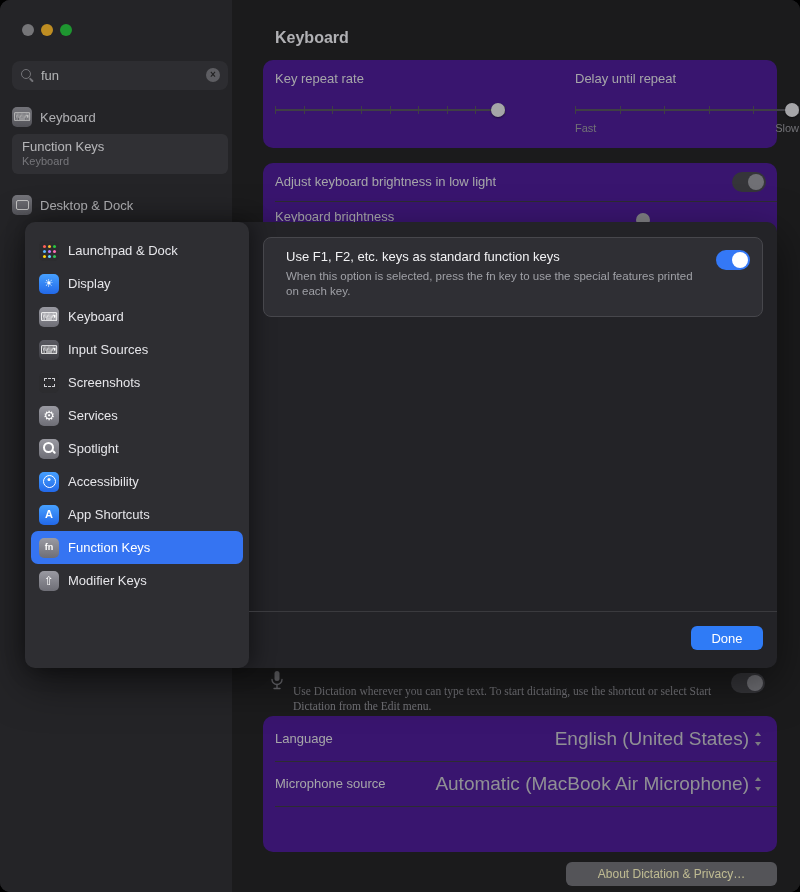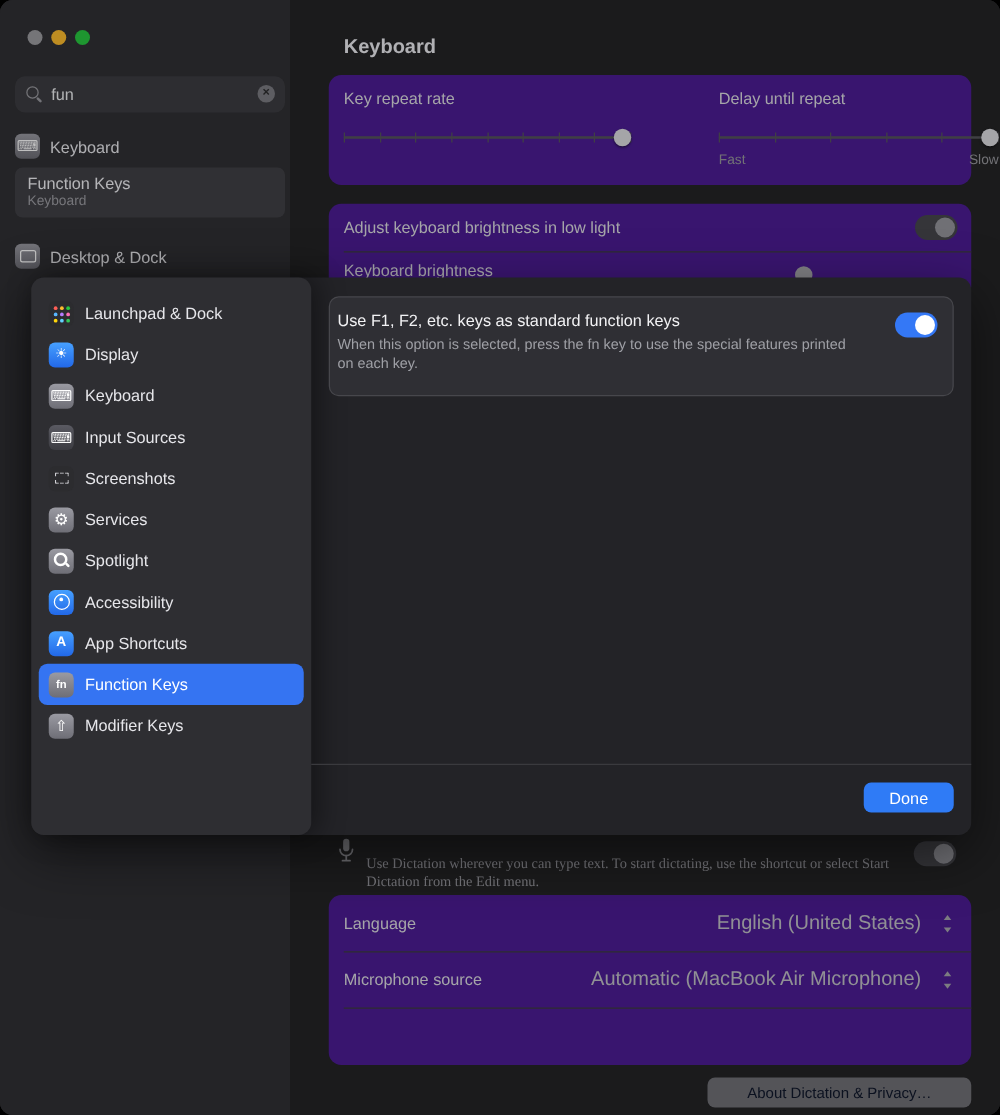--- a/index.html
+++ b/index.html
@@ -96,44 +96,44 @@
   .dict-toggle{position:absolute;right:12px;top:5px;}
 
   .card-lang{left:31px;top:716px;width:514px;height:136px;}
   .lrow{position:absolute;left:0;right:0;height:45px;}
   .lrow1{top:0;}
   .lrow2{top:45px;}
   .lrow3{top:90px;height:46px;}
   .lrow-div{position:absolute;left:12px;right:0;height:1px;background:#3c3c40;}
   .ld1{top:45px;} .ld2{top:90px;}
   .llabel{position:absolute;left:12px;top:15px;font-size:13px;color:#dddde1;}
-  .lvalue{position:absolute;right:12px;top:0;height:100%;display:flex;align-items:center;gap:15px;font-size:16px;color:#c0c0c6;}
+  .lvalue{position:absolute;right:12px;top:0;height:100%;display:flex;align-items:center;gap:3px;font-size:19px;color:#c0c0c6;}
   .stepper{width:13px;height:16px;position:relative;}
   .stepper::before{content:"";position:absolute;left:3px;top:1px;border-left:3.5px solid transparent;border-right:3.5px solid transparent;border-bottom:4.5px solid #a6a6ac;}
   .stepper::after{content:"";position:absolute;left:3px;bottom:1px;border-left:3.5px solid transparent;border-right:3.5px solid transparent;border-top:4.5px solid #a6a6ac;}
 
   .about-btn{position:absolute;left:334px;top:862px;width:211px;height:24px;border:none;border-radius:6px;
-             background:#707076;color:#0f172a;font-size:12px;font-family:inherit;display:flex;align-items:center;justify-content:center;}
+             background:#707076;color:#fef9c3;font-size:12px;font-family:inherit;display:flex;align-items:center;justify-content:center;}
 
   
   .dim{position:absolute;inset:0;background:rgba(0,0,0,0.25);z-index:5;pointer-events:none;}
 
   
   .sheet{position:absolute;left:25px;top:222px;width:752px;height:446px;z-index:10;background:#232327;border-radius:10px;
          box-shadow:0 14px 44px rgba(0,0,0,.5);}
   .sheet-list{position:absolute;left:0;top:0;width:224px;height:446px;background:#2e2e32;border-radius:10px;
               box-shadow:4px 0 22px rgba(0,0,0,.45);padding-top:12px;box-sizing:border-box;}
   .sli{display:flex;align-items:center;gap:9px;height:33px;margin:0 6px;padding:0 8px;border-radius:7px;}
   .sli.selected{background:#3574f2;}
   .sli-label{font-size:13px;color:#e6e6ea;white-space:nowrap;}
   .sli.selected .sli-label{color:#fff;}
 
   .sheet-content{position:absolute;left:224px;top:0;right:0;bottom:0;}
   .fkeys-card{position:absolute;left:14px;top:15px;right:14px;height:80px;background:#2f2f34;border:1px solid #47474c;
-              border-radius:8px;box-sizing:border-box;padding:11px 6px;}
+              border-radius:8px;box-sizing:border-box;padding:11px 22px;}
   .fkeys-title{font-size:13px;color:#f2f2f4;}
   .fkeys-desc{margin-top:5px;width:420px;font-size:11.5px;line-height:15px;color:#9fa0a6;}
   .fkeys-toggle{position:absolute;right:12px;top:12px;}
   .sheet-divider{position:absolute;left:224px;right:0;bottom:56px;height:1px;background:#3a3a3e;}
   .done-btn{position:absolute;right:14px;bottom:18px;width:72px;height:24px;border:none;border-radius:6px;background:#2f7bf6;
             color:#fff;font-size:13px;font-family:inherit;display:flex;align-items:center;justify-content:center;}
 </style>
 </head>
 <body>
 

